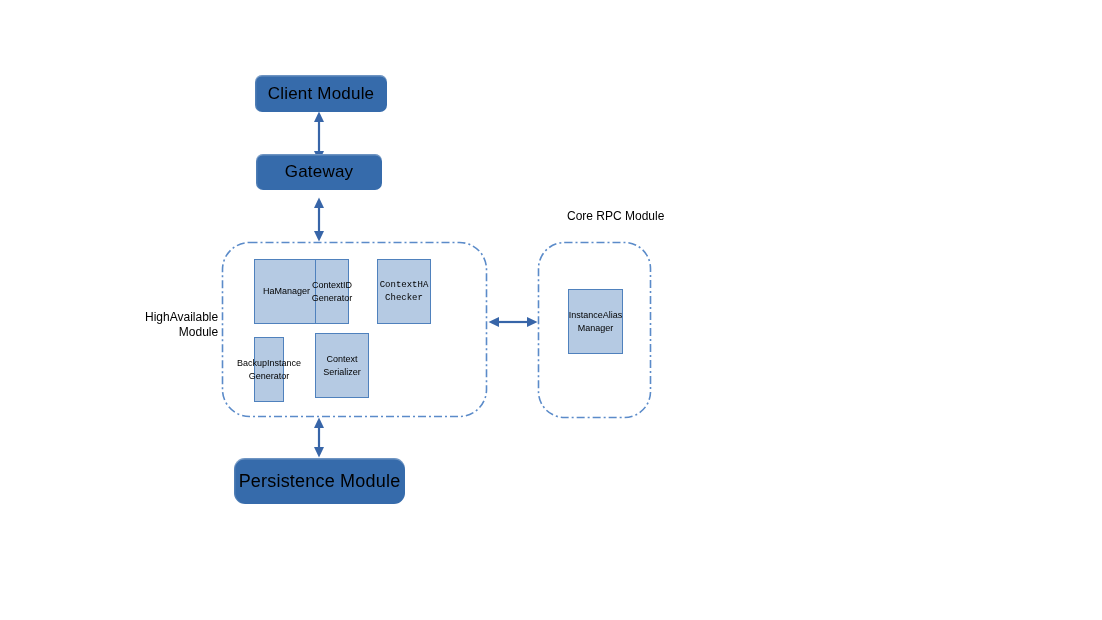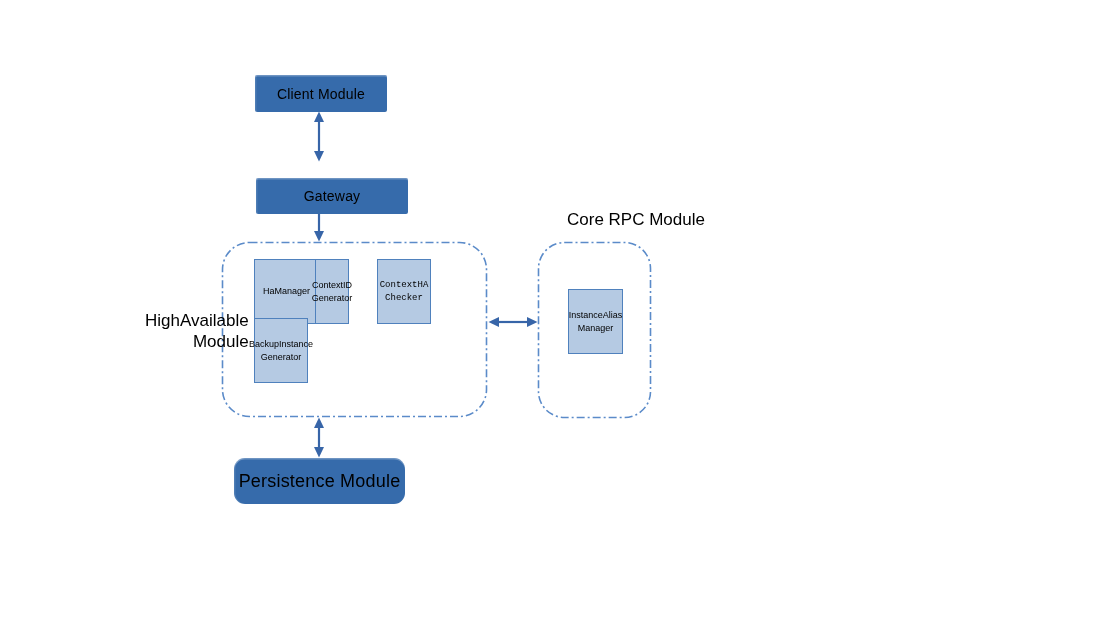--- a/index.html
+++ b/index.html
@@ -27,45 +27,45 @@
     stroke: var(--arrow-color, #3765a8);
     stroke-width: 2.2;
   }
   .arrow-head {
     fill: var(--arrow-color, #3765a8);
     stroke: none;
   }
   .dark-node {
     position: absolute;
     background: var(--dark-node-fill, #366bab);
-    border-radius: 2px;
+    border-radius: 7px;
     display: flex;
     align-items: center;
     justify-content: center;
     text-align: center;
-    font-size: 14px;
+    font-size: 17px;
     letter-spacing: 0.2px;
     box-shadow: inset 0 1.5px 0 rgba(255,255,255,0.28), inset 1.5px 0 0 rgba(255,255,255,0.12);
   }
   .light-node {
     position: absolute;
     background: var(--light-node-fill, #b5cae3);
     border: 1.5px solid var(--light-node-border, #4f81bd);
     box-sizing: border-box;
     display: flex;
     align-items: center;
     justify-content: center;
     text-align: center;
     font-size: 9px;
     line-height: 1.35;
     white-space: pre-line;
   }
   .floating-label {
     position: absolute;
-    font-size: 17px;
+    font-size: 12px;
     line-height: 1.25;
     white-space: pre-line;
   }
 </style>
 </head>
 <body>
 
 <div class="canvas">
 
   <svg class="wires" viewBox="0 0 1102 620" xmlns="http://www.w3.org/2000/svg">
@@ -92,35 +92,37 @@
 
     <g>
       <line class="arrow-shaft" x1="497.5" y1="322" x2="528.5" y2="322"></line>
       <polygon class="arrow-head" points="488.5,322 499,317 499,327"></polygon>
       <polygon class="arrow-head" points="537.5,322 527,317 527,327"></polygon>
     </g>
   </svg>
 
   <div class="dark-node" style="left:255px; top:75px; width:132px; height:37px;">Client Module</div>
 
-  <div class="dark-node" style="left:256px; top:178px; width:152px; height:36px;">Gateway</div>
+  <div class="dark-node" style="left:256px; top:154px; width:126px; height:36px;">Gateway</div>
 
   <div class="dark-node" style="left:234px; top:458px; width:171px; height:46px; border-radius:11px; font-size:18px;">Persistence Module</div>
 
   <div class="light-node" style="left:254px; top:259px; width:65px; height:65px;">HaManager</div>
 
   <div class="light-node" style="left:315px; top:259px; width:34px; height:65px;">ContextID
 Generator</div>
 
   <div class="light-node" style="left:377px; top:259px; width:54px; height:65px;font-family:Liberation Mono, monospace;">ContextHA
 Checker</div>
 
-  <div class="light-node" style="left:254px; top:318px; width:54px; height:65px;">BackupInstance
+  <div class="light-node" style="left:254px; top:337px; width:30px; height:65px;">BackupInstance
 Generator</div>
 
+  <div class="light-node" style="left:315px; top:333px; width:54px; height:65px;">Context
+Serializer</div>
 
   <div class="light-node" style="left:568px; top:289px; width:55px; height:65px;">InstanceAlias
 Manager</div>
 
   <div class="floating-label" style="left:145px; top:310px;text-align:right;">HighAvailable
 Module</div>
 
   <div class="floating-label" style="left:567px; top:209px;">Core RPC Module</div>
 
 </div>

